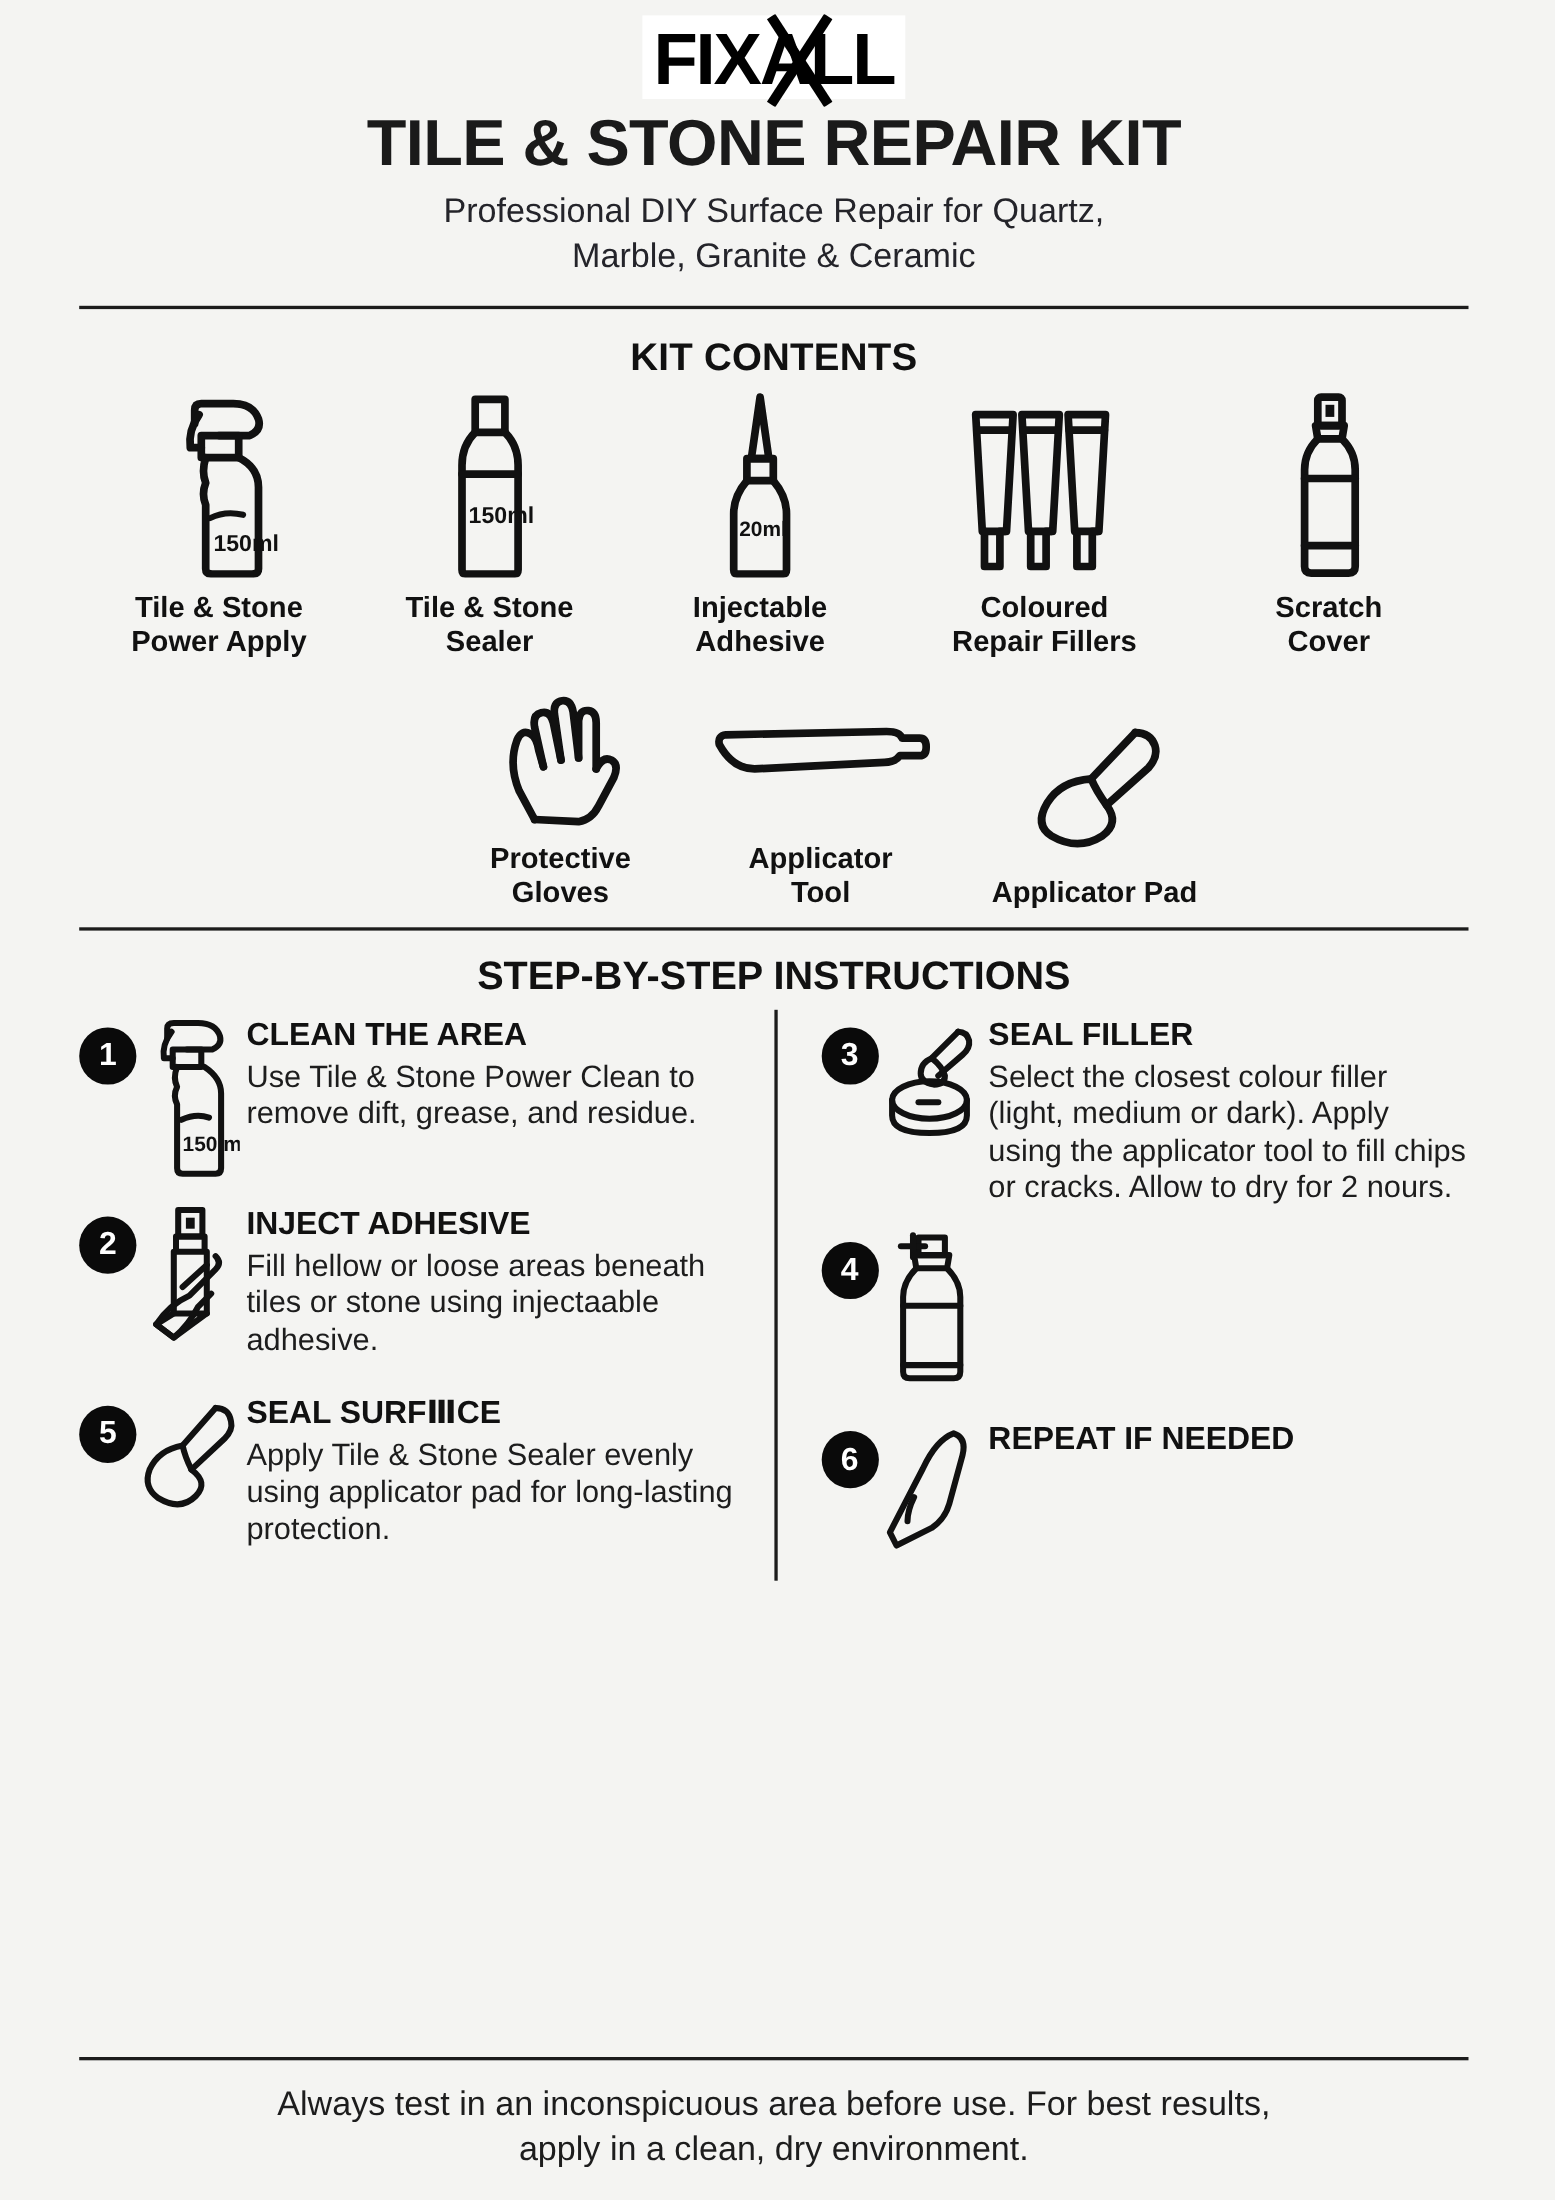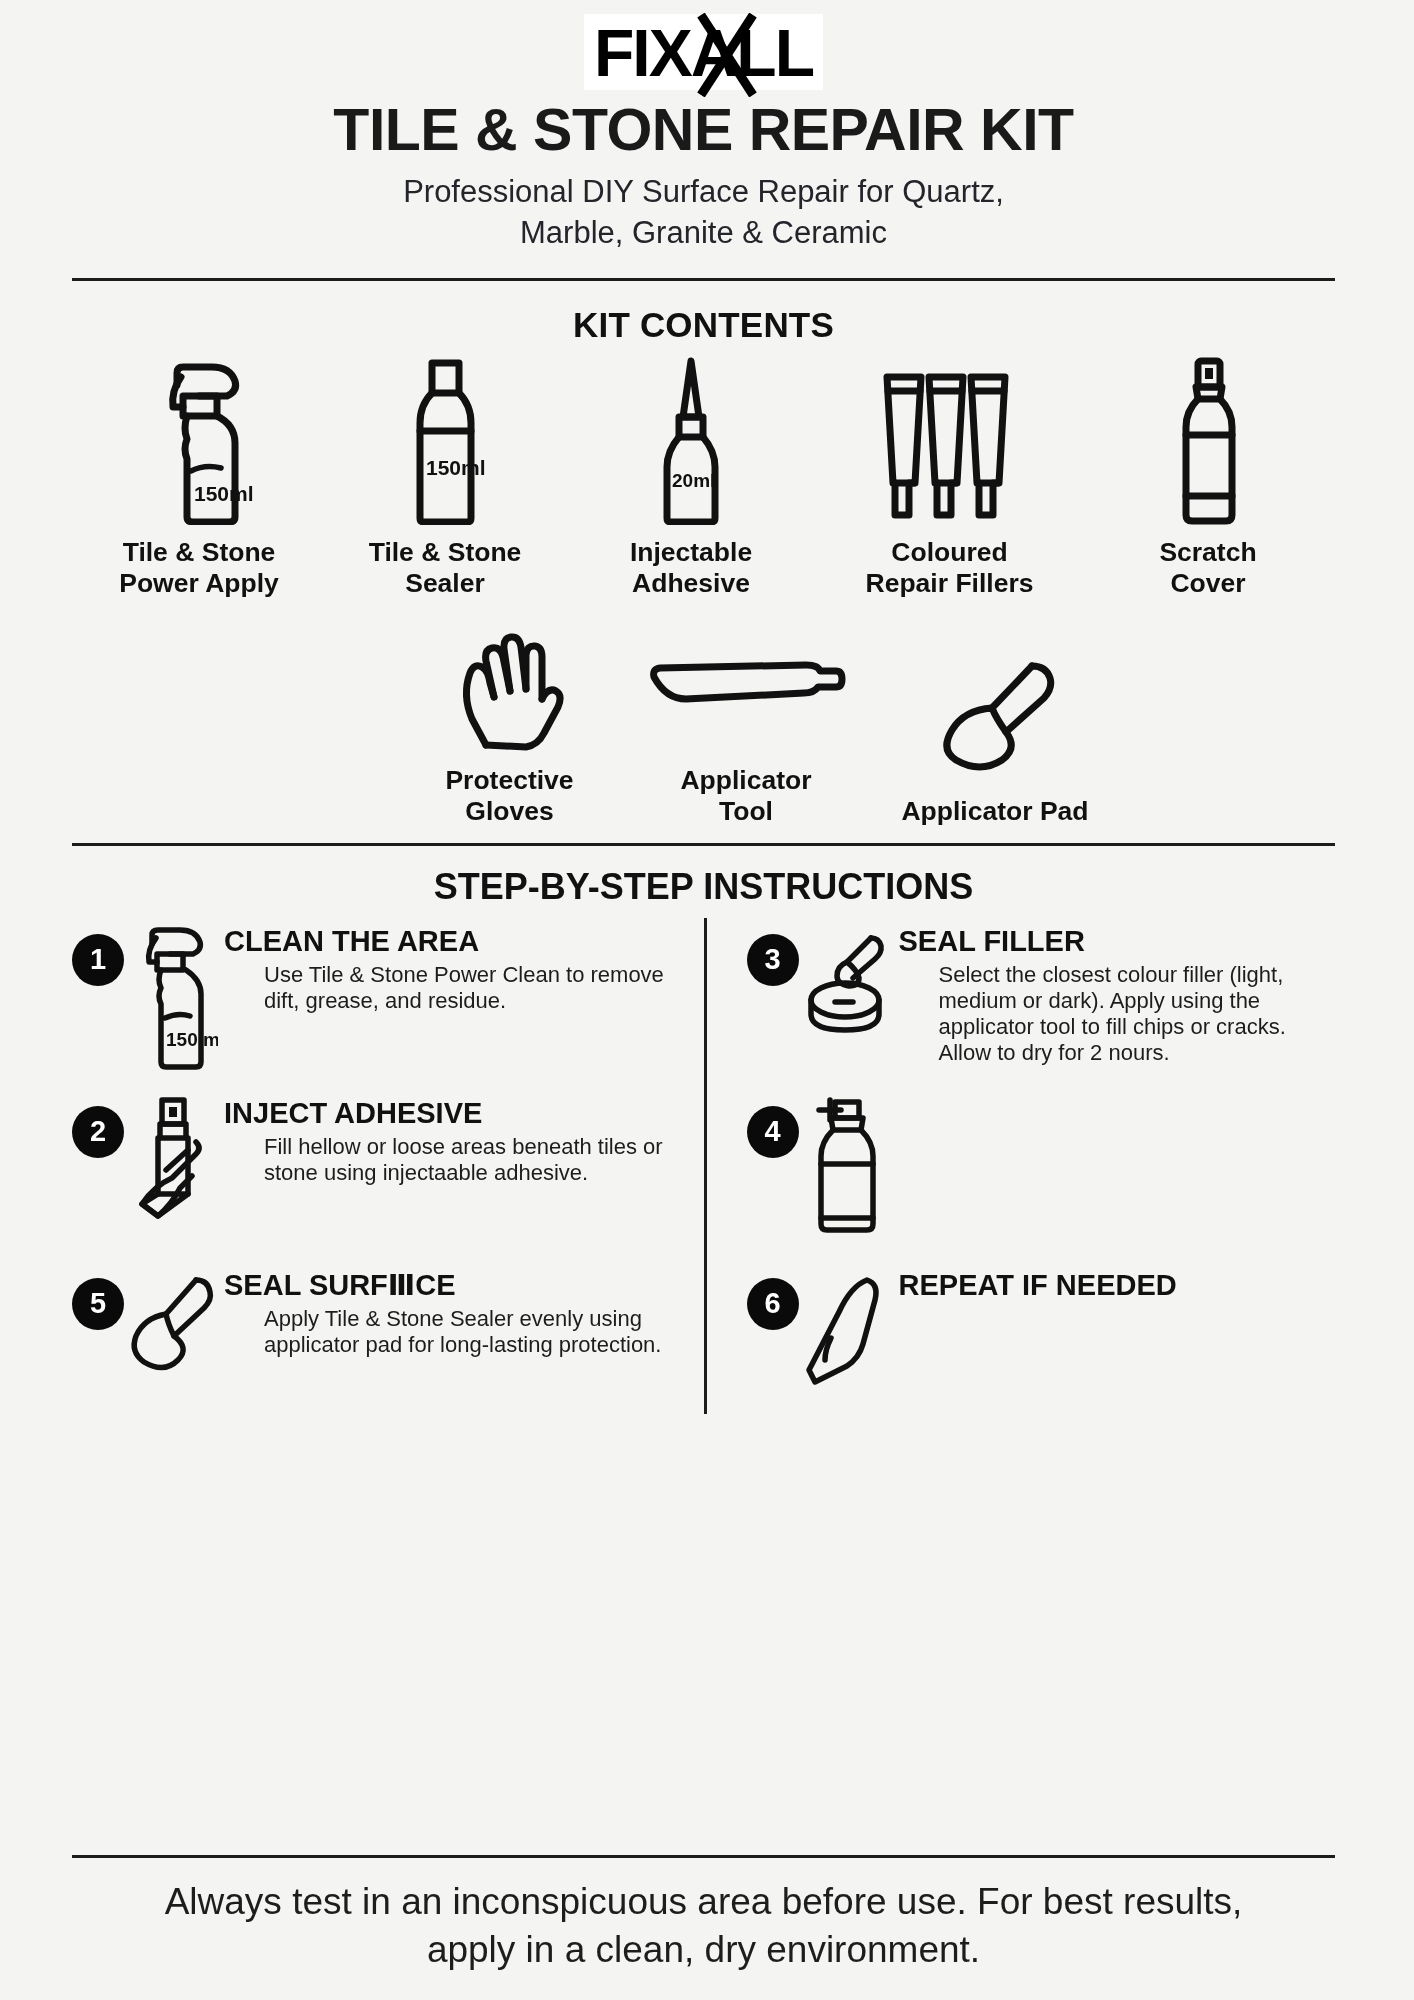--- a/index.html
+++ b/index.html
@@ -72,27 +72,27 @@
   .step{display:flex;align-items:flex-start;margin-bottom:18px;}
   .badge{
     flex:0 0 auto;width:52px;height:52px;border-radius:50%;
     background:#0a0a0a;color:#fff;font-size:29px;font-weight:700;
     display:flex;align-items:center;justify-content:center;
     margin-top:16px;
   }
   .step-icon{flex:0 0 auto;width:96px;display:flex;justify-content:center;align-items:flex-start;padding-top:4px;}
   .step-body{flex:1 1 auto;padding-left:4px;}
   .step-head{font-size:29px;font-weight:700;line-height:1.1;margin:8px 0 4px 0;color:#111;}
-  .step-text{font-size:22px;font-weight:400;line-height:1.19;color:#1d1d1d;margin-left:40px;}
+  .step-text{font-size:28px;font-weight:400;line-height:1.19;color:#1d1d1d;}
   .step-text b{font-weight:700;}
 
   
   .footer-wrap{margin-top:auto;padding-bottom:26px;}
   .footer-text{
-    text-align:center;font-size:37px;line-height:1.3;margin-top:20px;color:#1d1d1d;
+    text-align:center;font-size:31px;line-height:1.3;margin-top:20px;color:#1d1d1d;
   }
   svg{display:block;}
   .ln{fill:none;stroke:#111;stroke-width:7;stroke-linejoin:round;stroke-linecap:round;}
   .ln-thin{fill:none;stroke:#111;stroke-width:5.5;stroke-linejoin:round;stroke-linecap:round;}
   .vol{font-family:"Liberation Sans","DejaVu Sans",sans-serif;font-size:21px;font-weight:700;fill:#111;}
   .vol-s{font-family:"Liberation Sans","DejaVu Sans",sans-serif;font-size:19px;font-weight:700;fill:#111;}
 </style>
 </head>
 <body>
 

